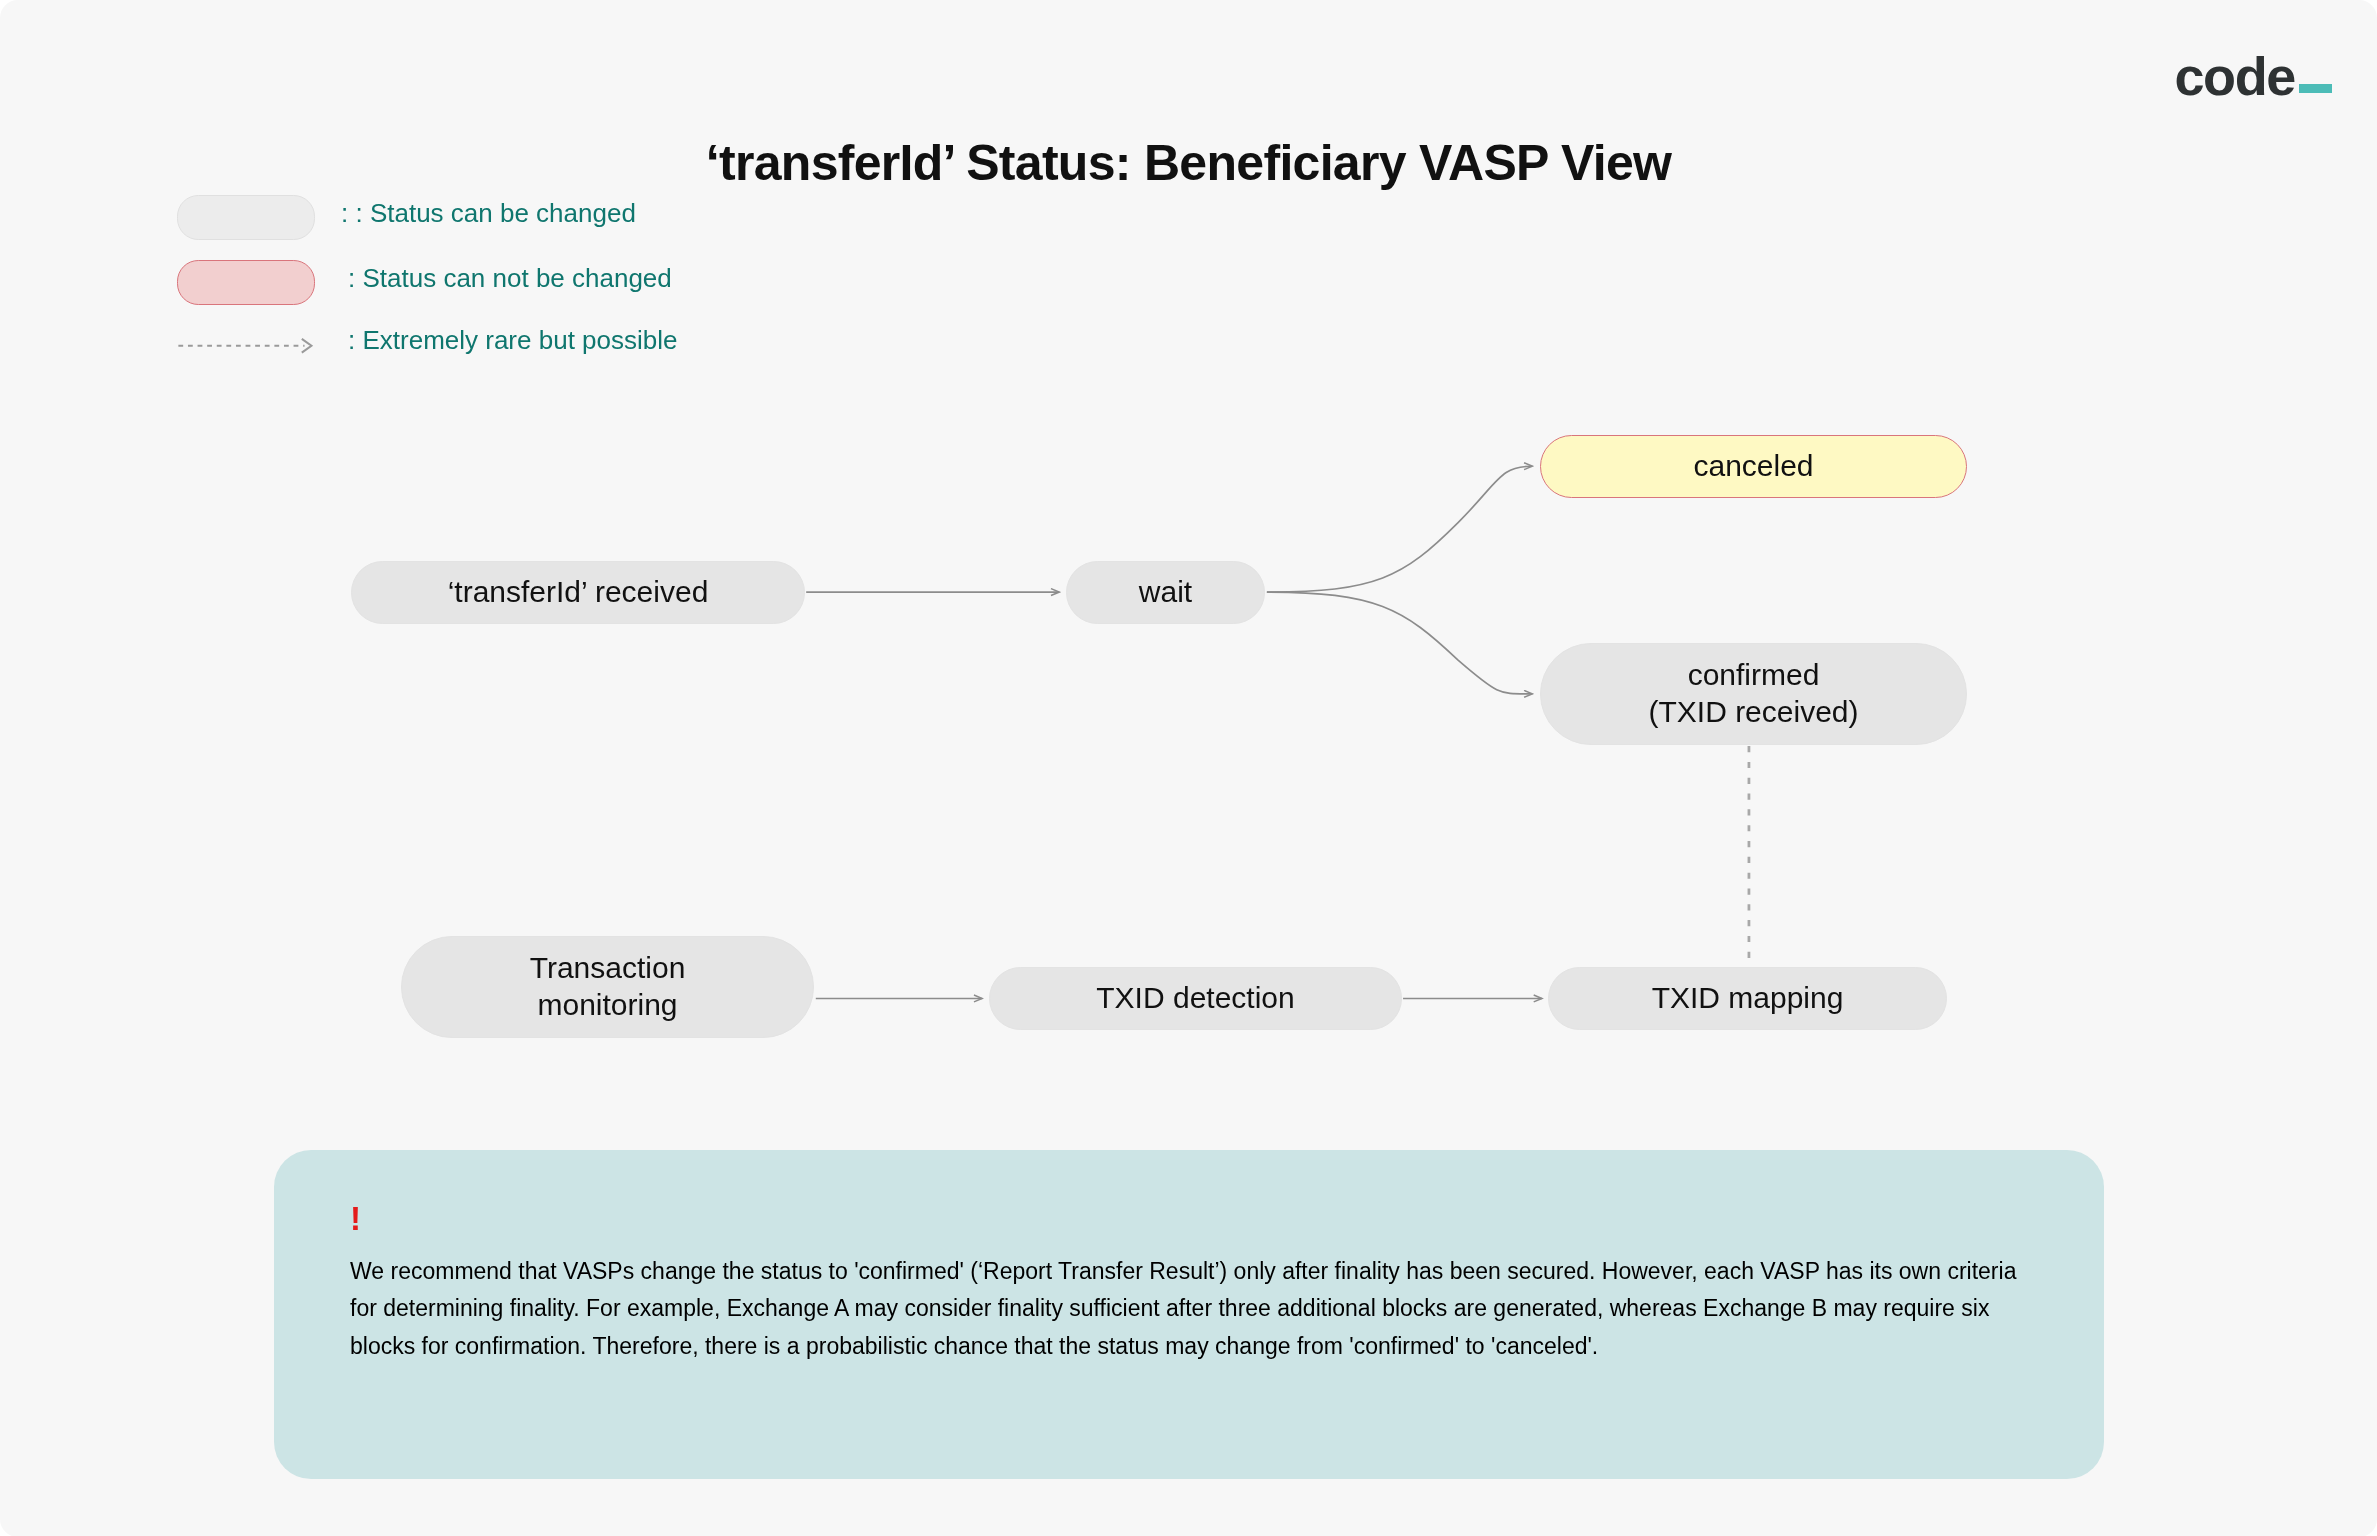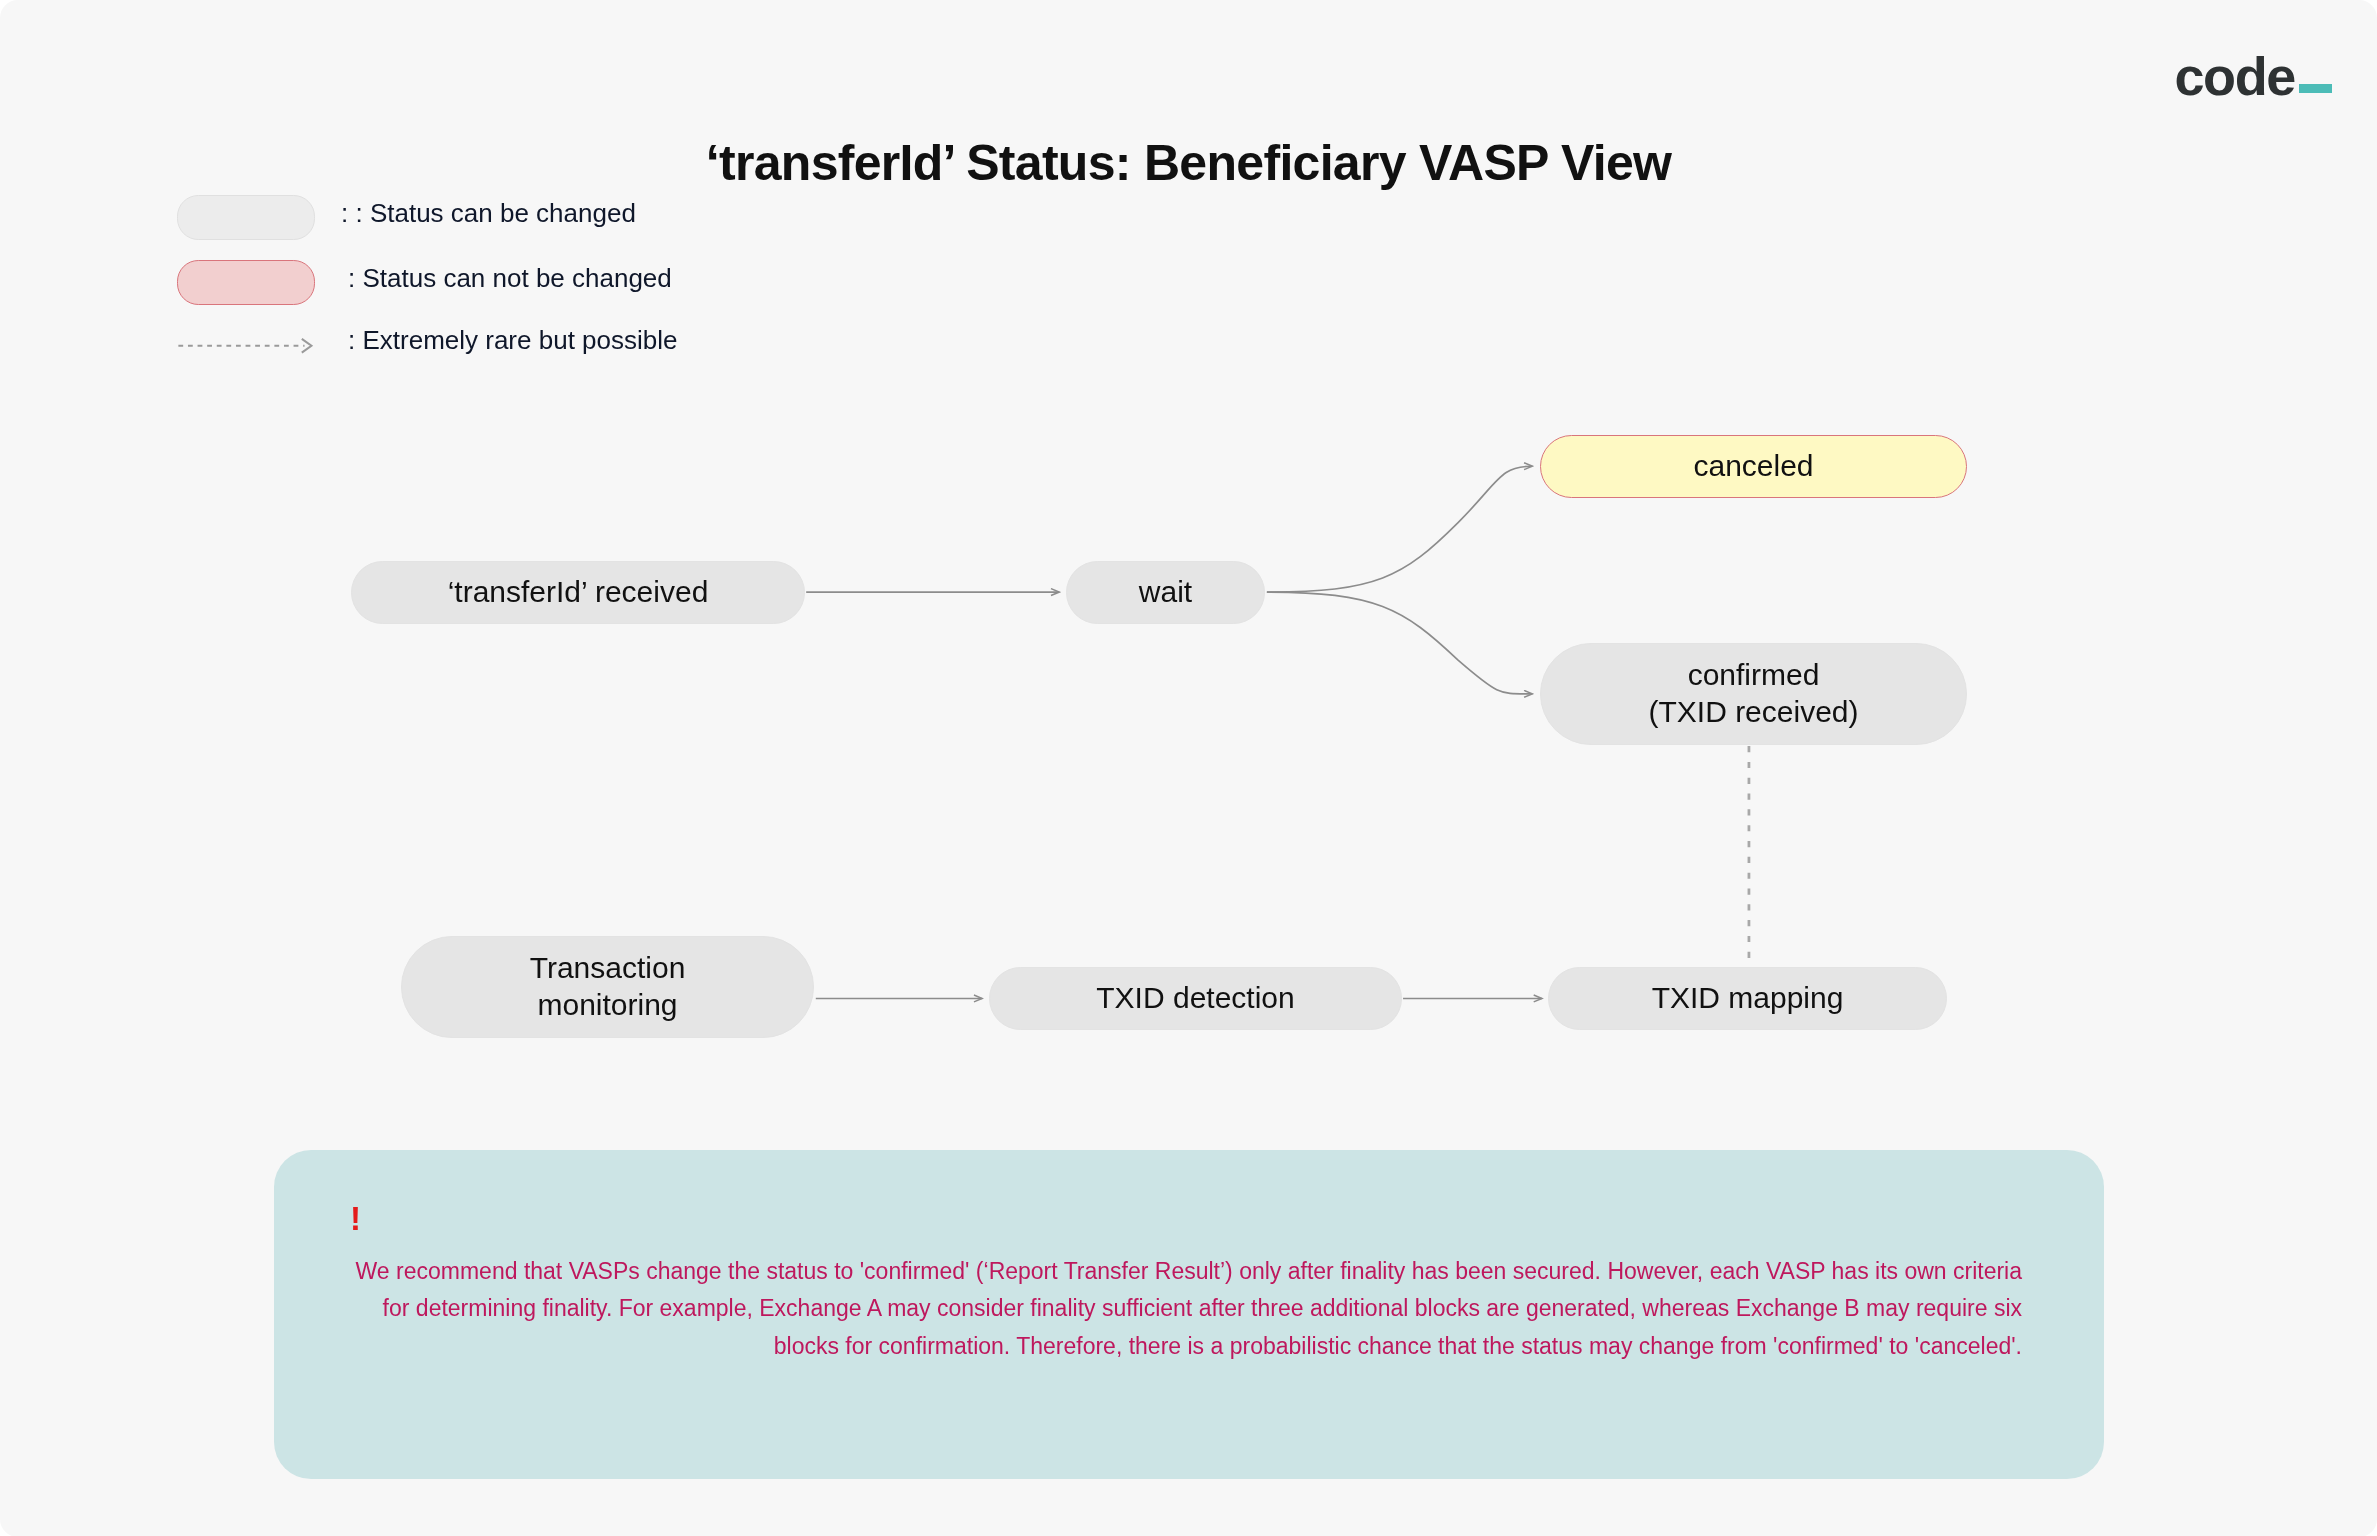--- a/index.html
+++ b/index.html
@@ -93,21 +93,21 @@
     left: 0;
     top: 6.9px;
     width: 144px;
     height: 27.5px;
   }
   .legend-label {
     position: absolute;
     left: 164px;
     top: 4.1px;
     font-size: 26px;
-    color: #0f172a;
+    color: #0f766e;
     white-space: nowrap;
   }
   #legend-row-1 .legend-label { left: 164px; top: 2.8px; }
   #legend-row-2 .legend-label { left: 171px; top: 2.8px; }
   #legend-row-3 .legend-label { left: 171px; top: 0px; }
 
   
   #flow {
     position: absolute;
     left: 0;
@@ -166,24 +166,23 @@
     gap: 9.6px;
     white-space: nowrap;
   }
   #info-bang {
     color: #e41b1b;
     font-size: 33px;
     font-weight: bold;
   }
   #info-body {
     font-size: 23px;
-    color: #be185d;
+    color: #000000;
     line-height: 1.62;
     max-width: 1672px;
-    text-align: right;
   }
 </style>
 </head>
 <body>
 
 <div id="page">
 
   <div id="logo">
     <span id="logo-word">code</span>
     <span id="logo-underscore"></span>

